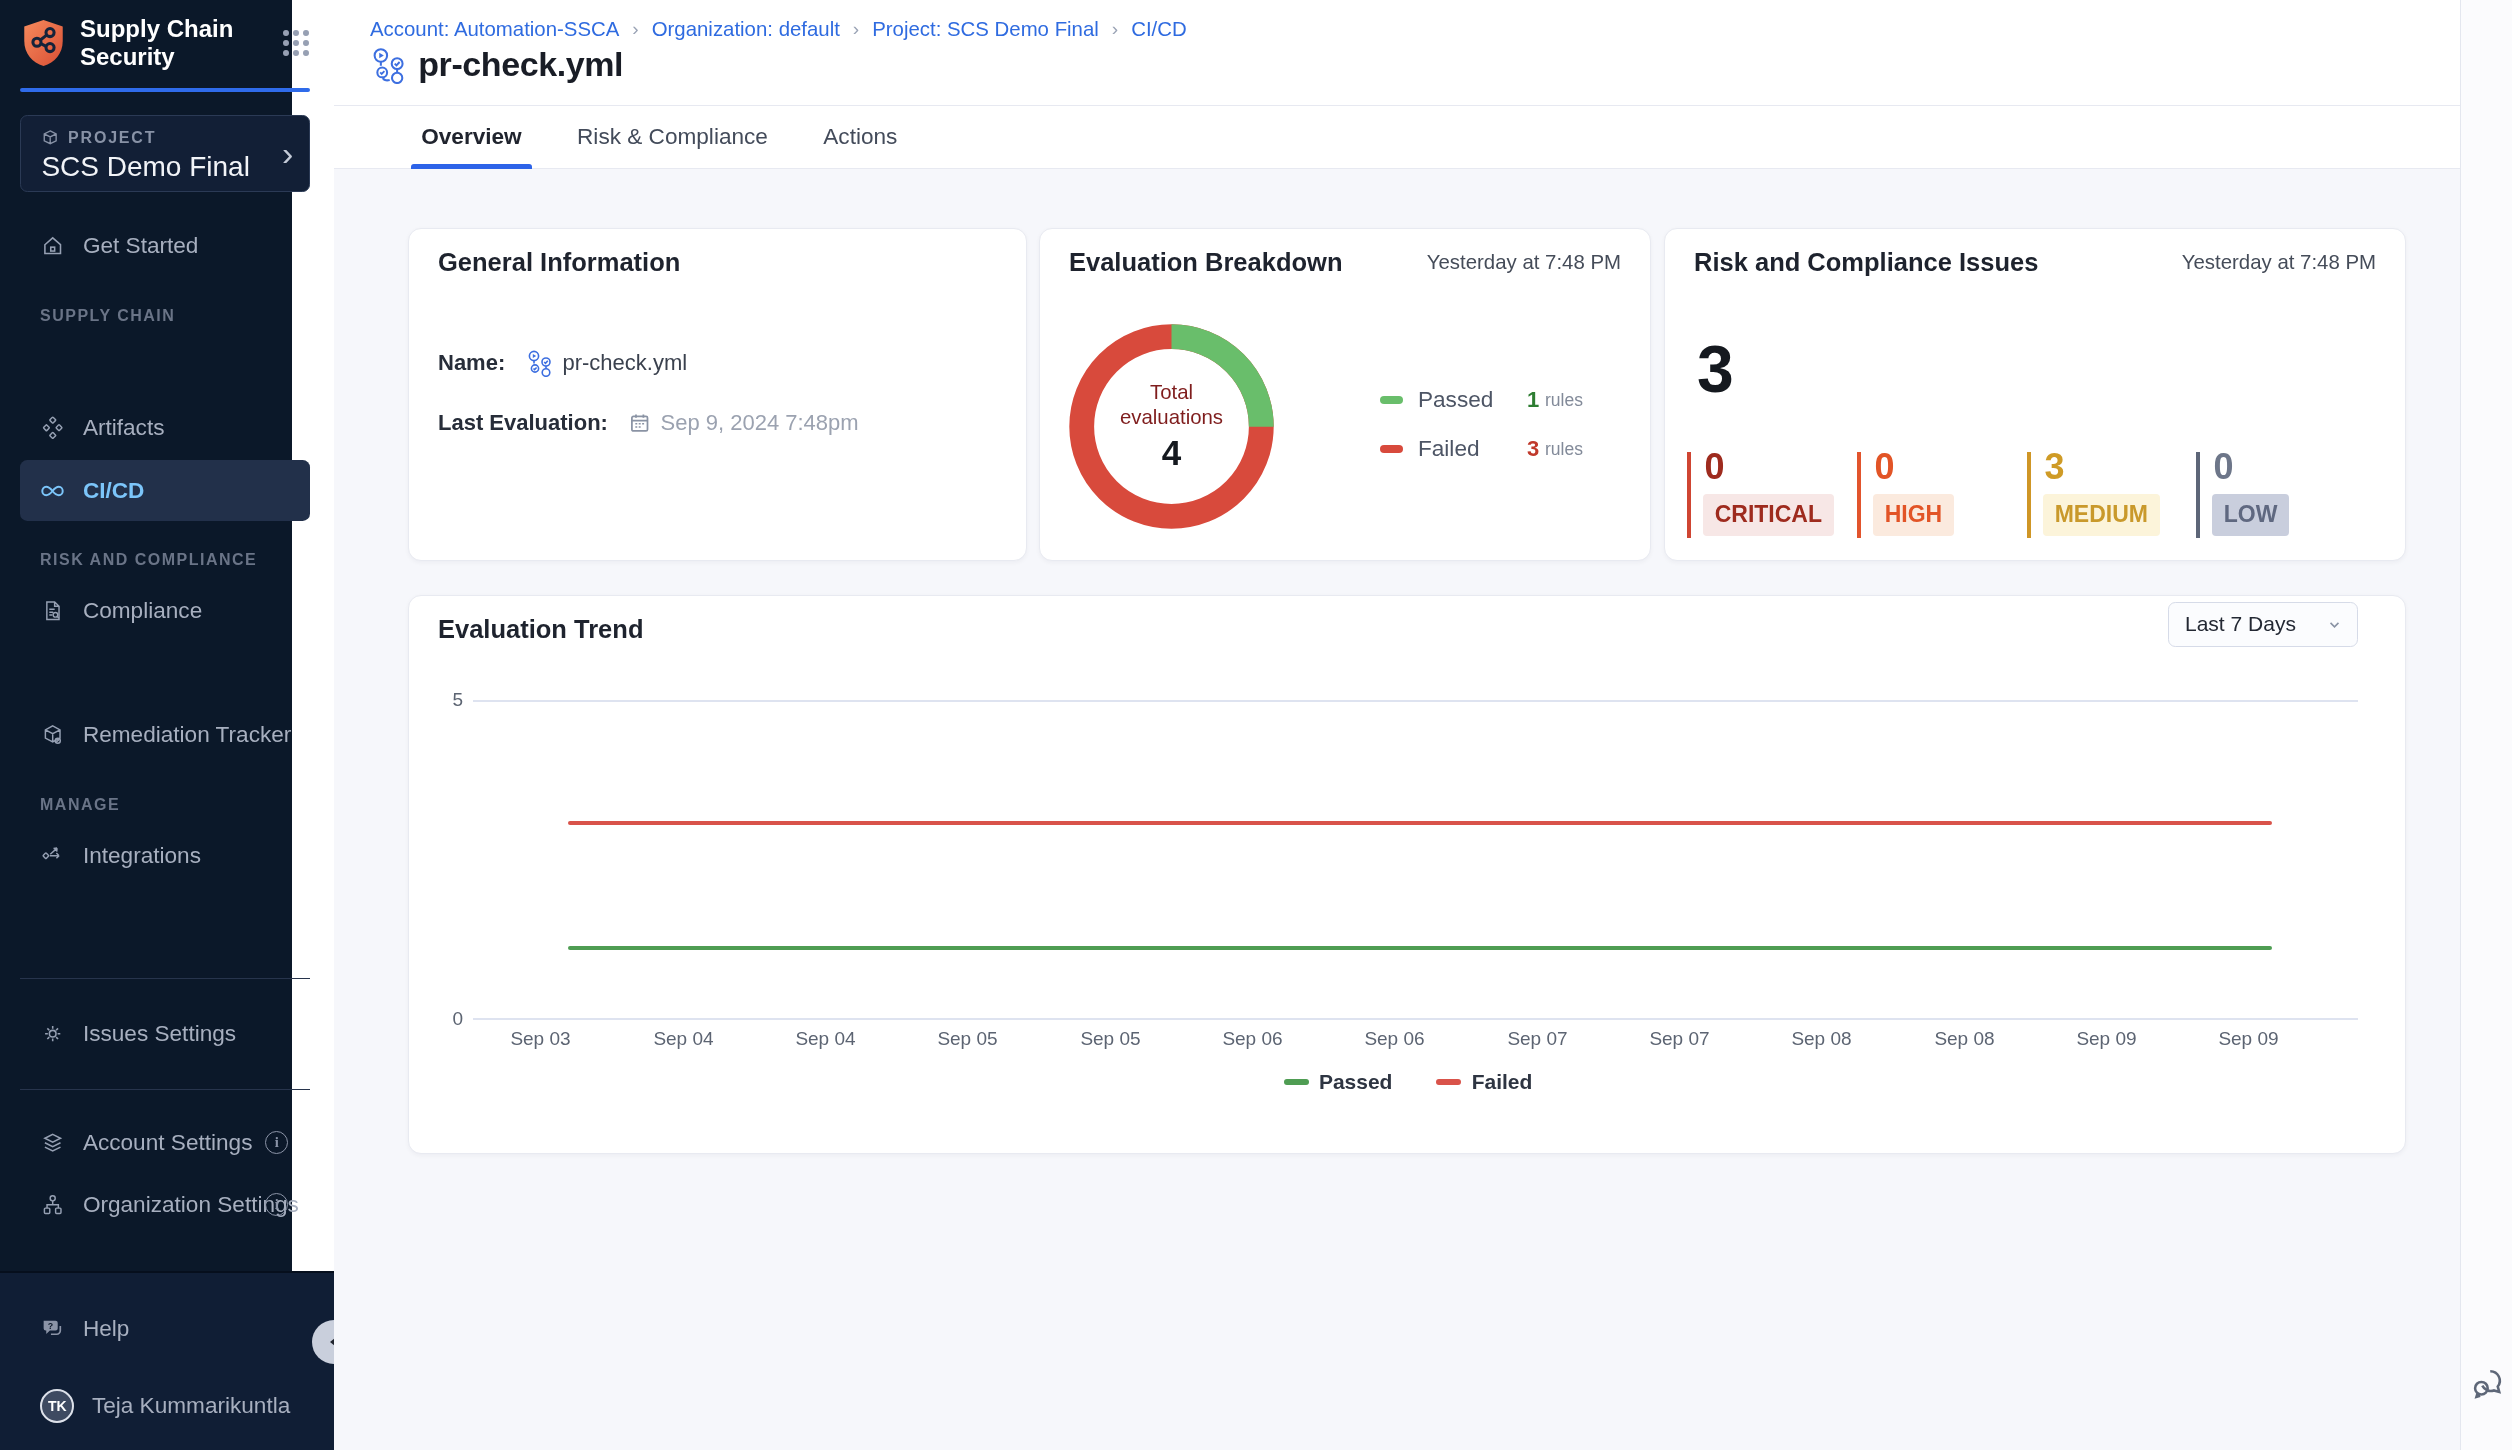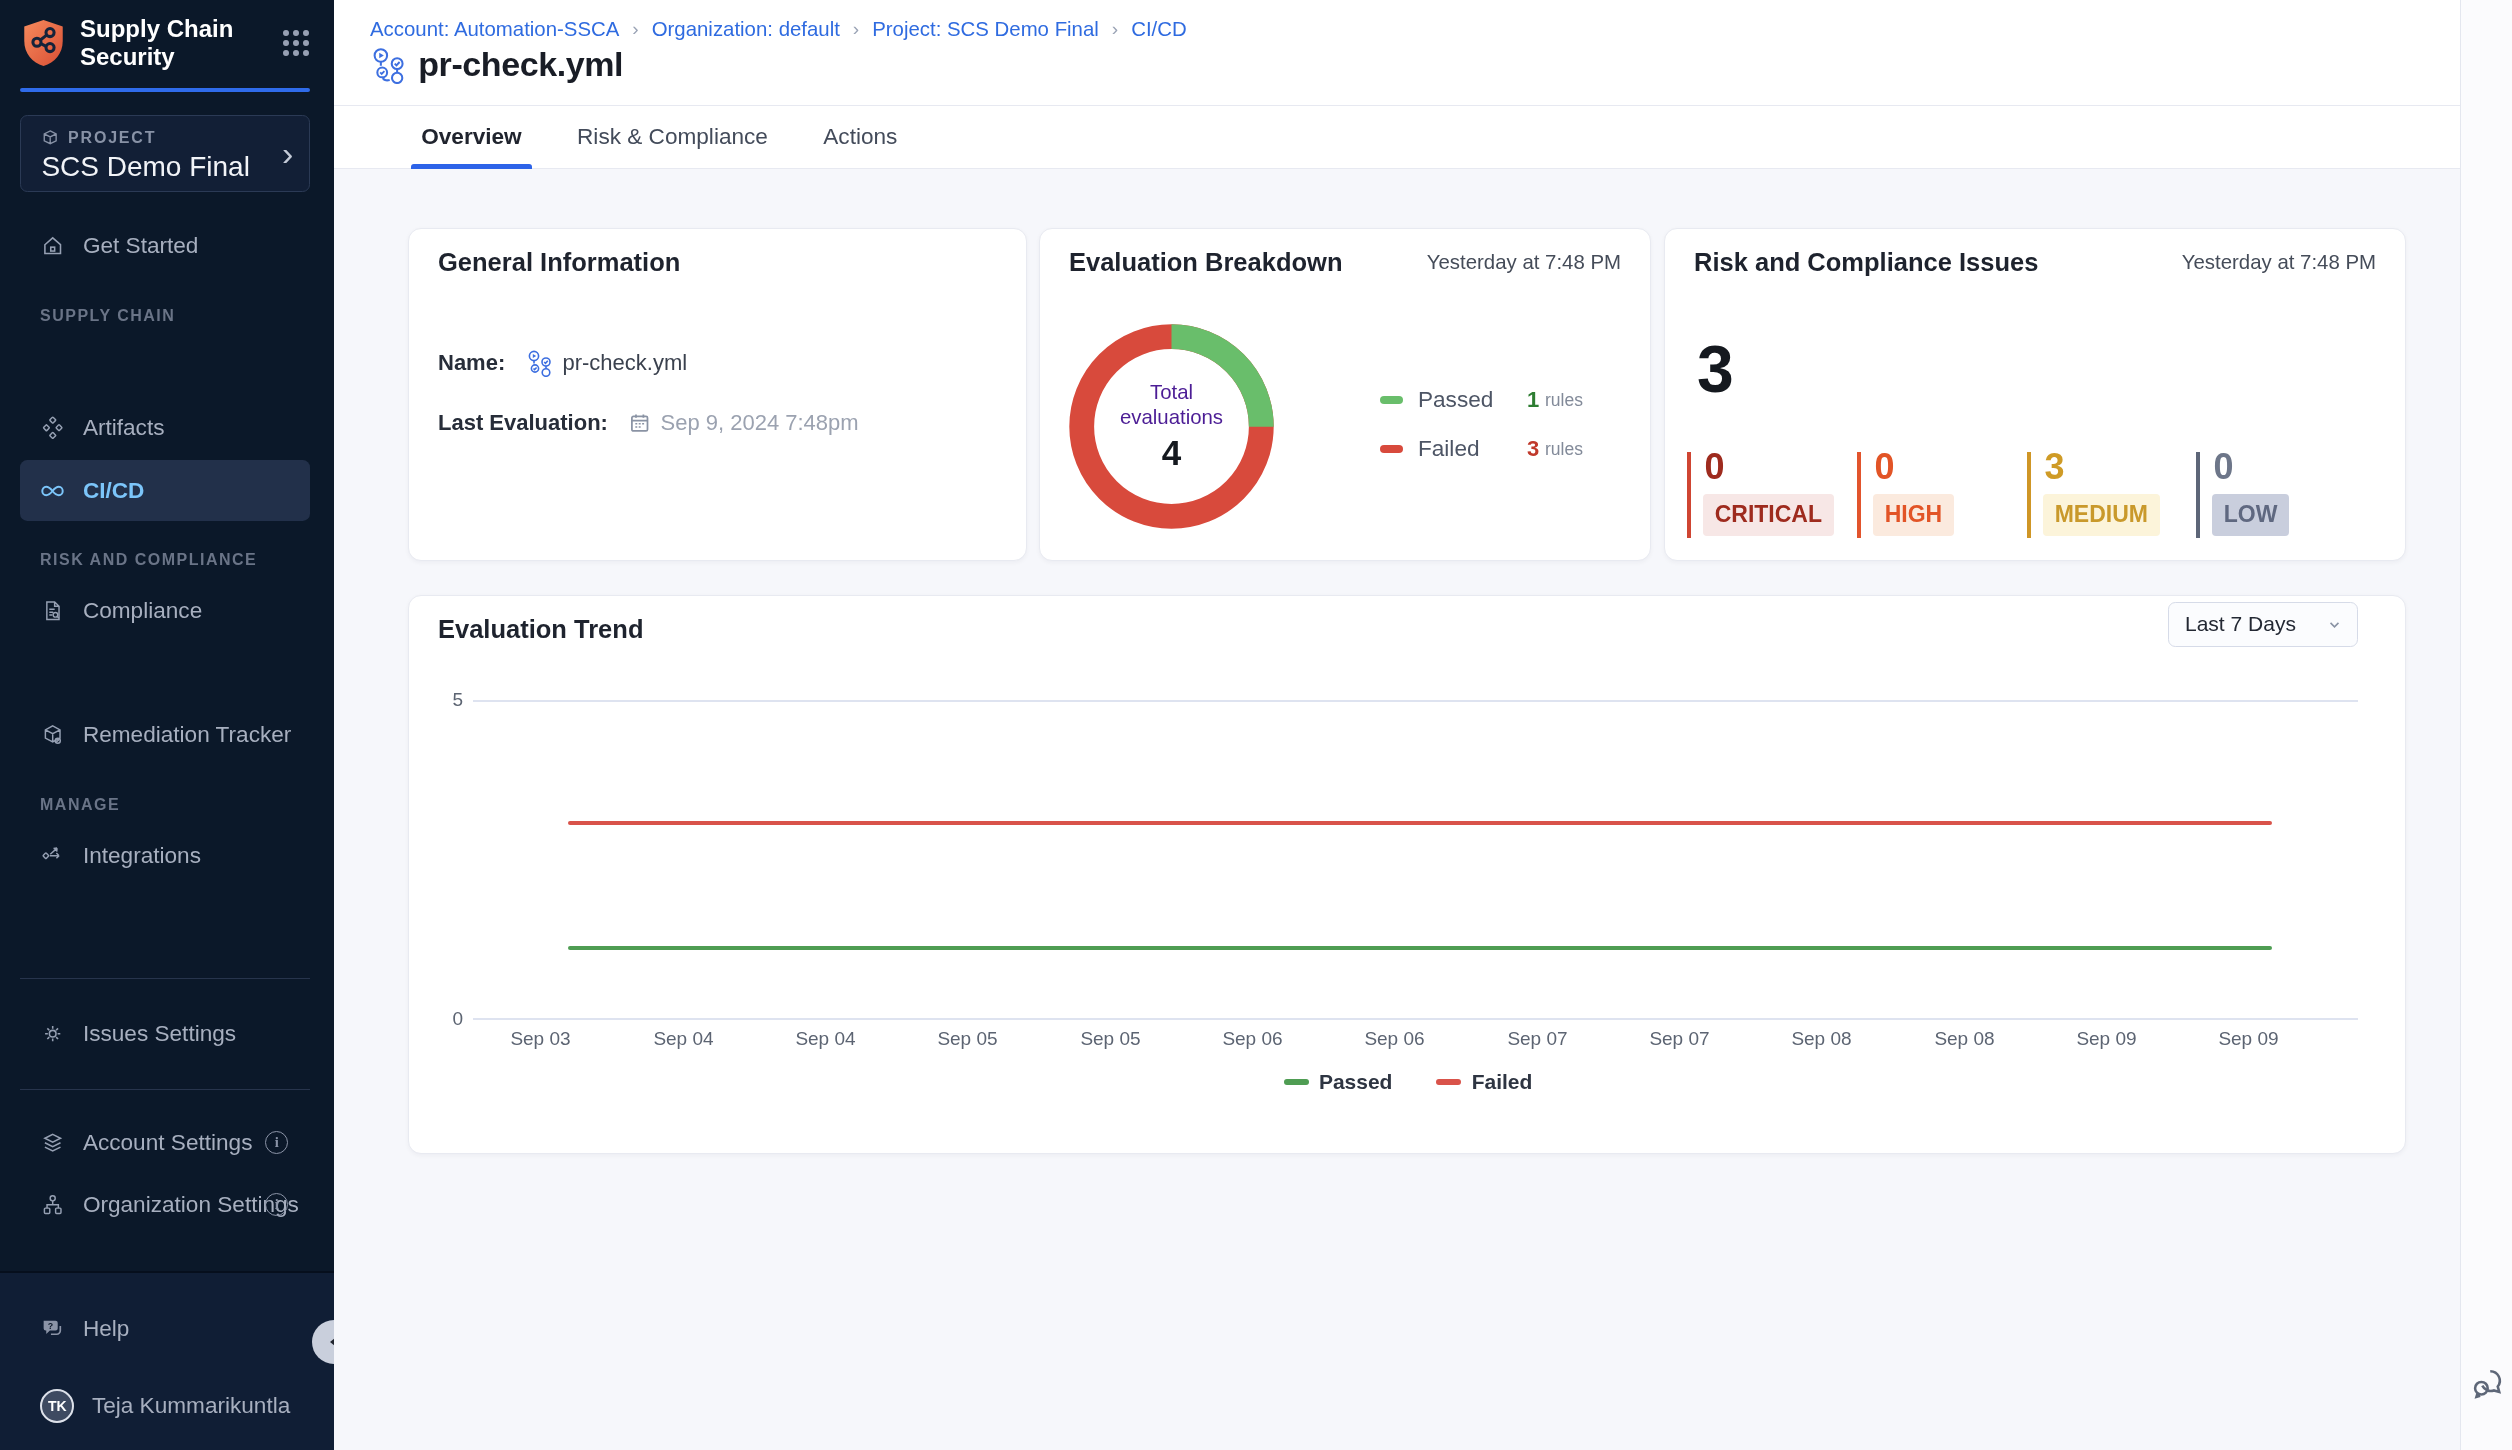--- a/index.html
+++ b/index.html
@@ -1,20 +1,20 @@
 <!DOCTYPE html>
 <html style="font-size:11.7px"><head>
 <meta charset="utf-8">
 <style>
   * { margin:0; padding:0; box-sizing:border-box; }
   html,body { width:2512px; height:1451px; font-family:"Liberation Sans", sans-serif; background:#fff; overflow:hidden; }
   .app { position:relative; width:2512px; height:1451px; }
 
   
-  .sidebar { position:absolute; left:0; top:0; width:334px; height:1451px; background:#0b1829; }
+  .sidebar { position:absolute; left:0; top:0; width:292px; height:1451px; background:#0b1829; }
   .sb-bottom { position:absolute; left:0; top:1271px; width:334px; height:180px; background:#101e35; border-top:2.2px solid #060f1d; }
   .sb-header { position:absolute; left:20px; top:17.5px; width:295px; height:51px; display:flex; align-items:center; }
   .sb-logo { width:47px; height:50px; flex:0 0 auto; }
   .sb-apptitle { margin-left:13px; color:#ffffff; font-size:24px; line-height:28px; font-weight:700; flex:1; }
   .grid-icon { display:grid; grid-template-columns:repeat(3,5.8px); grid-gap:4.4px; cursor:pointer; margin-right:5.8px; }
   .grid-icon span { width:5.8px; height:5.8px; border-radius:50%; background:#97a0b3; }
   .sb-accent { position:absolute; left:20px; top:88px; width:290px; height:3.6px; background:#2f6bea; border-radius:2.2px; }
 
   .project-box { position:absolute; left:20.4px; top:115px; width:290px; height:77px; background:#121f36; border:1.5px solid #2b3a55; border-radius:7.3px; cursor:pointer; }
   .pb-row1 { position:absolute; left:19px; top:11.7px; display:flex; align-items:center; color:#8892a6; }
@@ -62,21 +62,21 @@
   
   .gi-row { position:absolute; left:29px; display:flex; align-items:center; }
   .gi-label { font-size:22px; font-weight:700; color:#272d39; }
   .gi-ico { margin-left:20.4px; display:flex; }
   .gi-value { margin-left:8.8px; font-size:22px; color:#3a414e; }
   .gi-value.muted { color:#9ba2b0; }
 
   
   .donut-wrap { position:absolute; left:22px; top:88px; width:219px; height:219px; }
   .donut-center { position:absolute; inset:0; display:flex; flex-direction:column; align-items:center; justify-content:center; text-align:center; }
-  .donut-center .l1 { font-size:20.4px; color:#4c1d95; line-height:25px;text-align:right; }
+  .donut-center .l1 { font-size:20.4px; color:#7f1d1d; line-height:25px;text-align:right; }
   .donut-center .tot { font-size:35px; font-weight:700; color:#15191f; margin-top:2.9px; }
   .bd-legend-row { position:absolute; left:340px; width:248px; display:flex; align-items:center; }
   .bd-dash { width:23.4px; height:8px; border-radius:4.4px; flex:0 0 auto; }
   .bd-lbl { margin-left:14.6px; font-size:22.6px; color:#4d5565; width:109px; }
   .bd-count { font-size:22px; font-weight:700; }
   .bd-unit { margin-left:5.8px; font-size:17.5px; color:#828a99; }
 
   
   .risk-total { position:absolute; left:32px; top:102px; font-size:66px; font-weight:700; color:#15191f; }
   .sev { position:absolute; top:223px; height:86px; }

